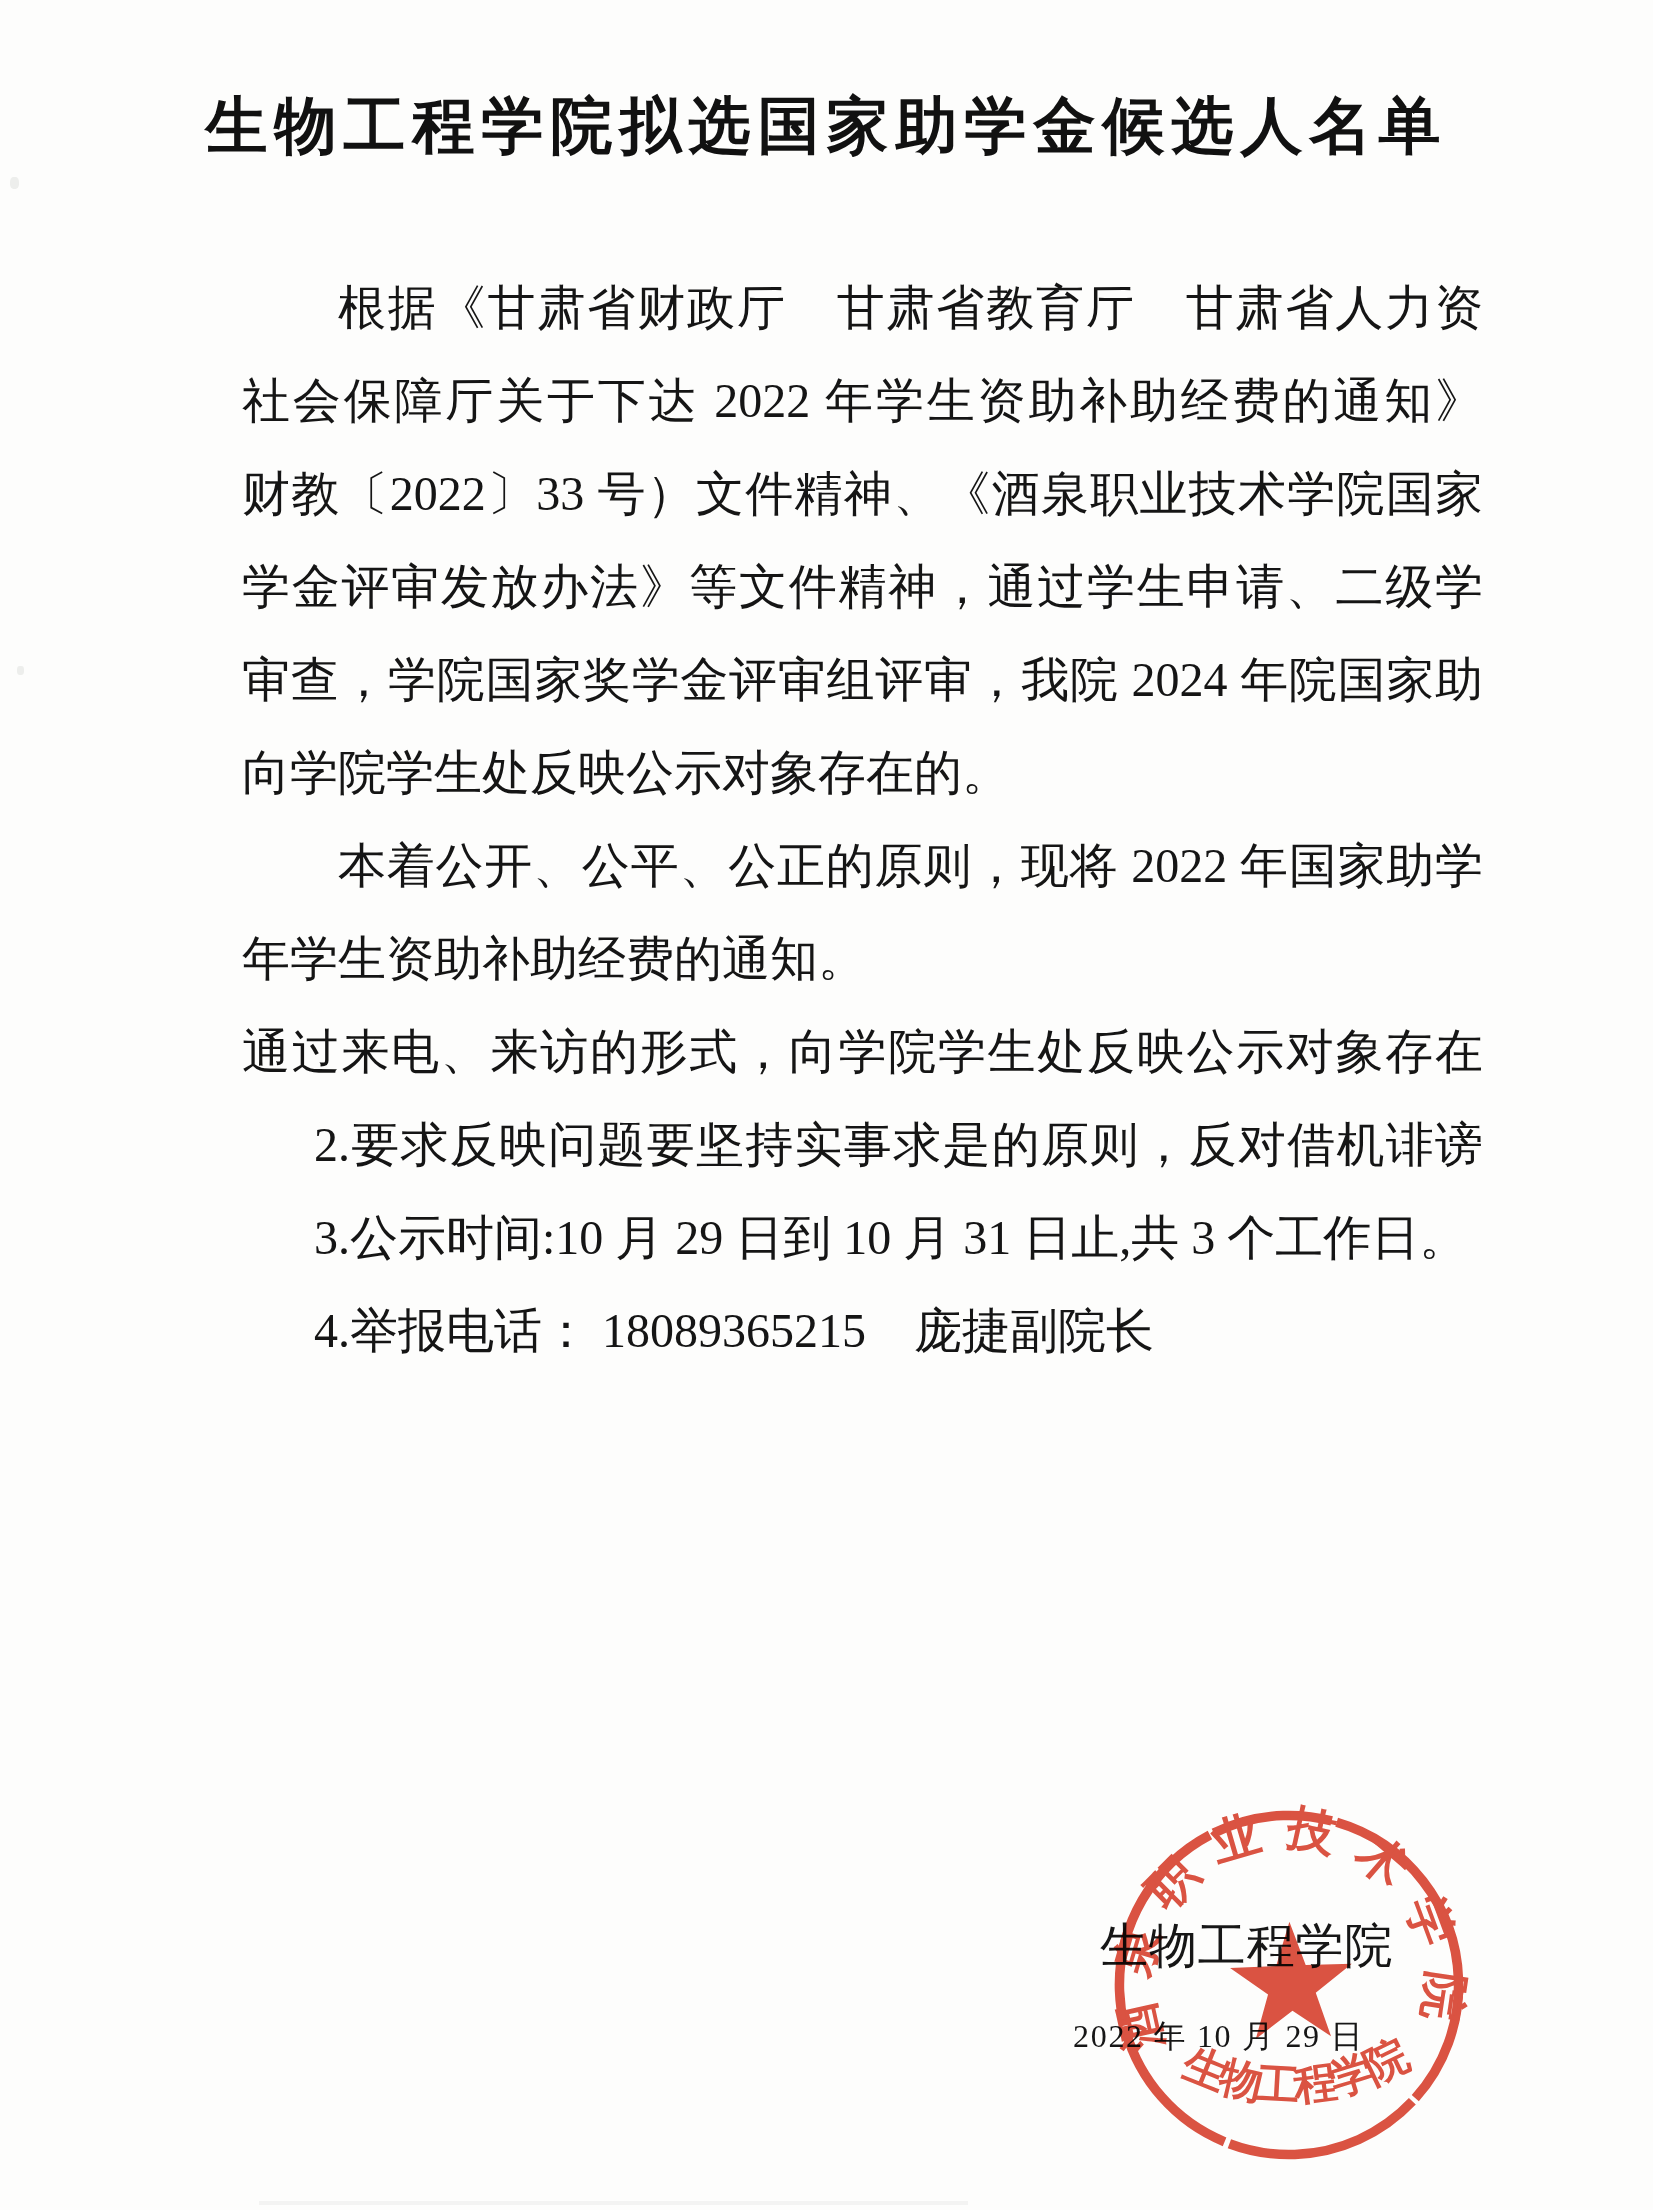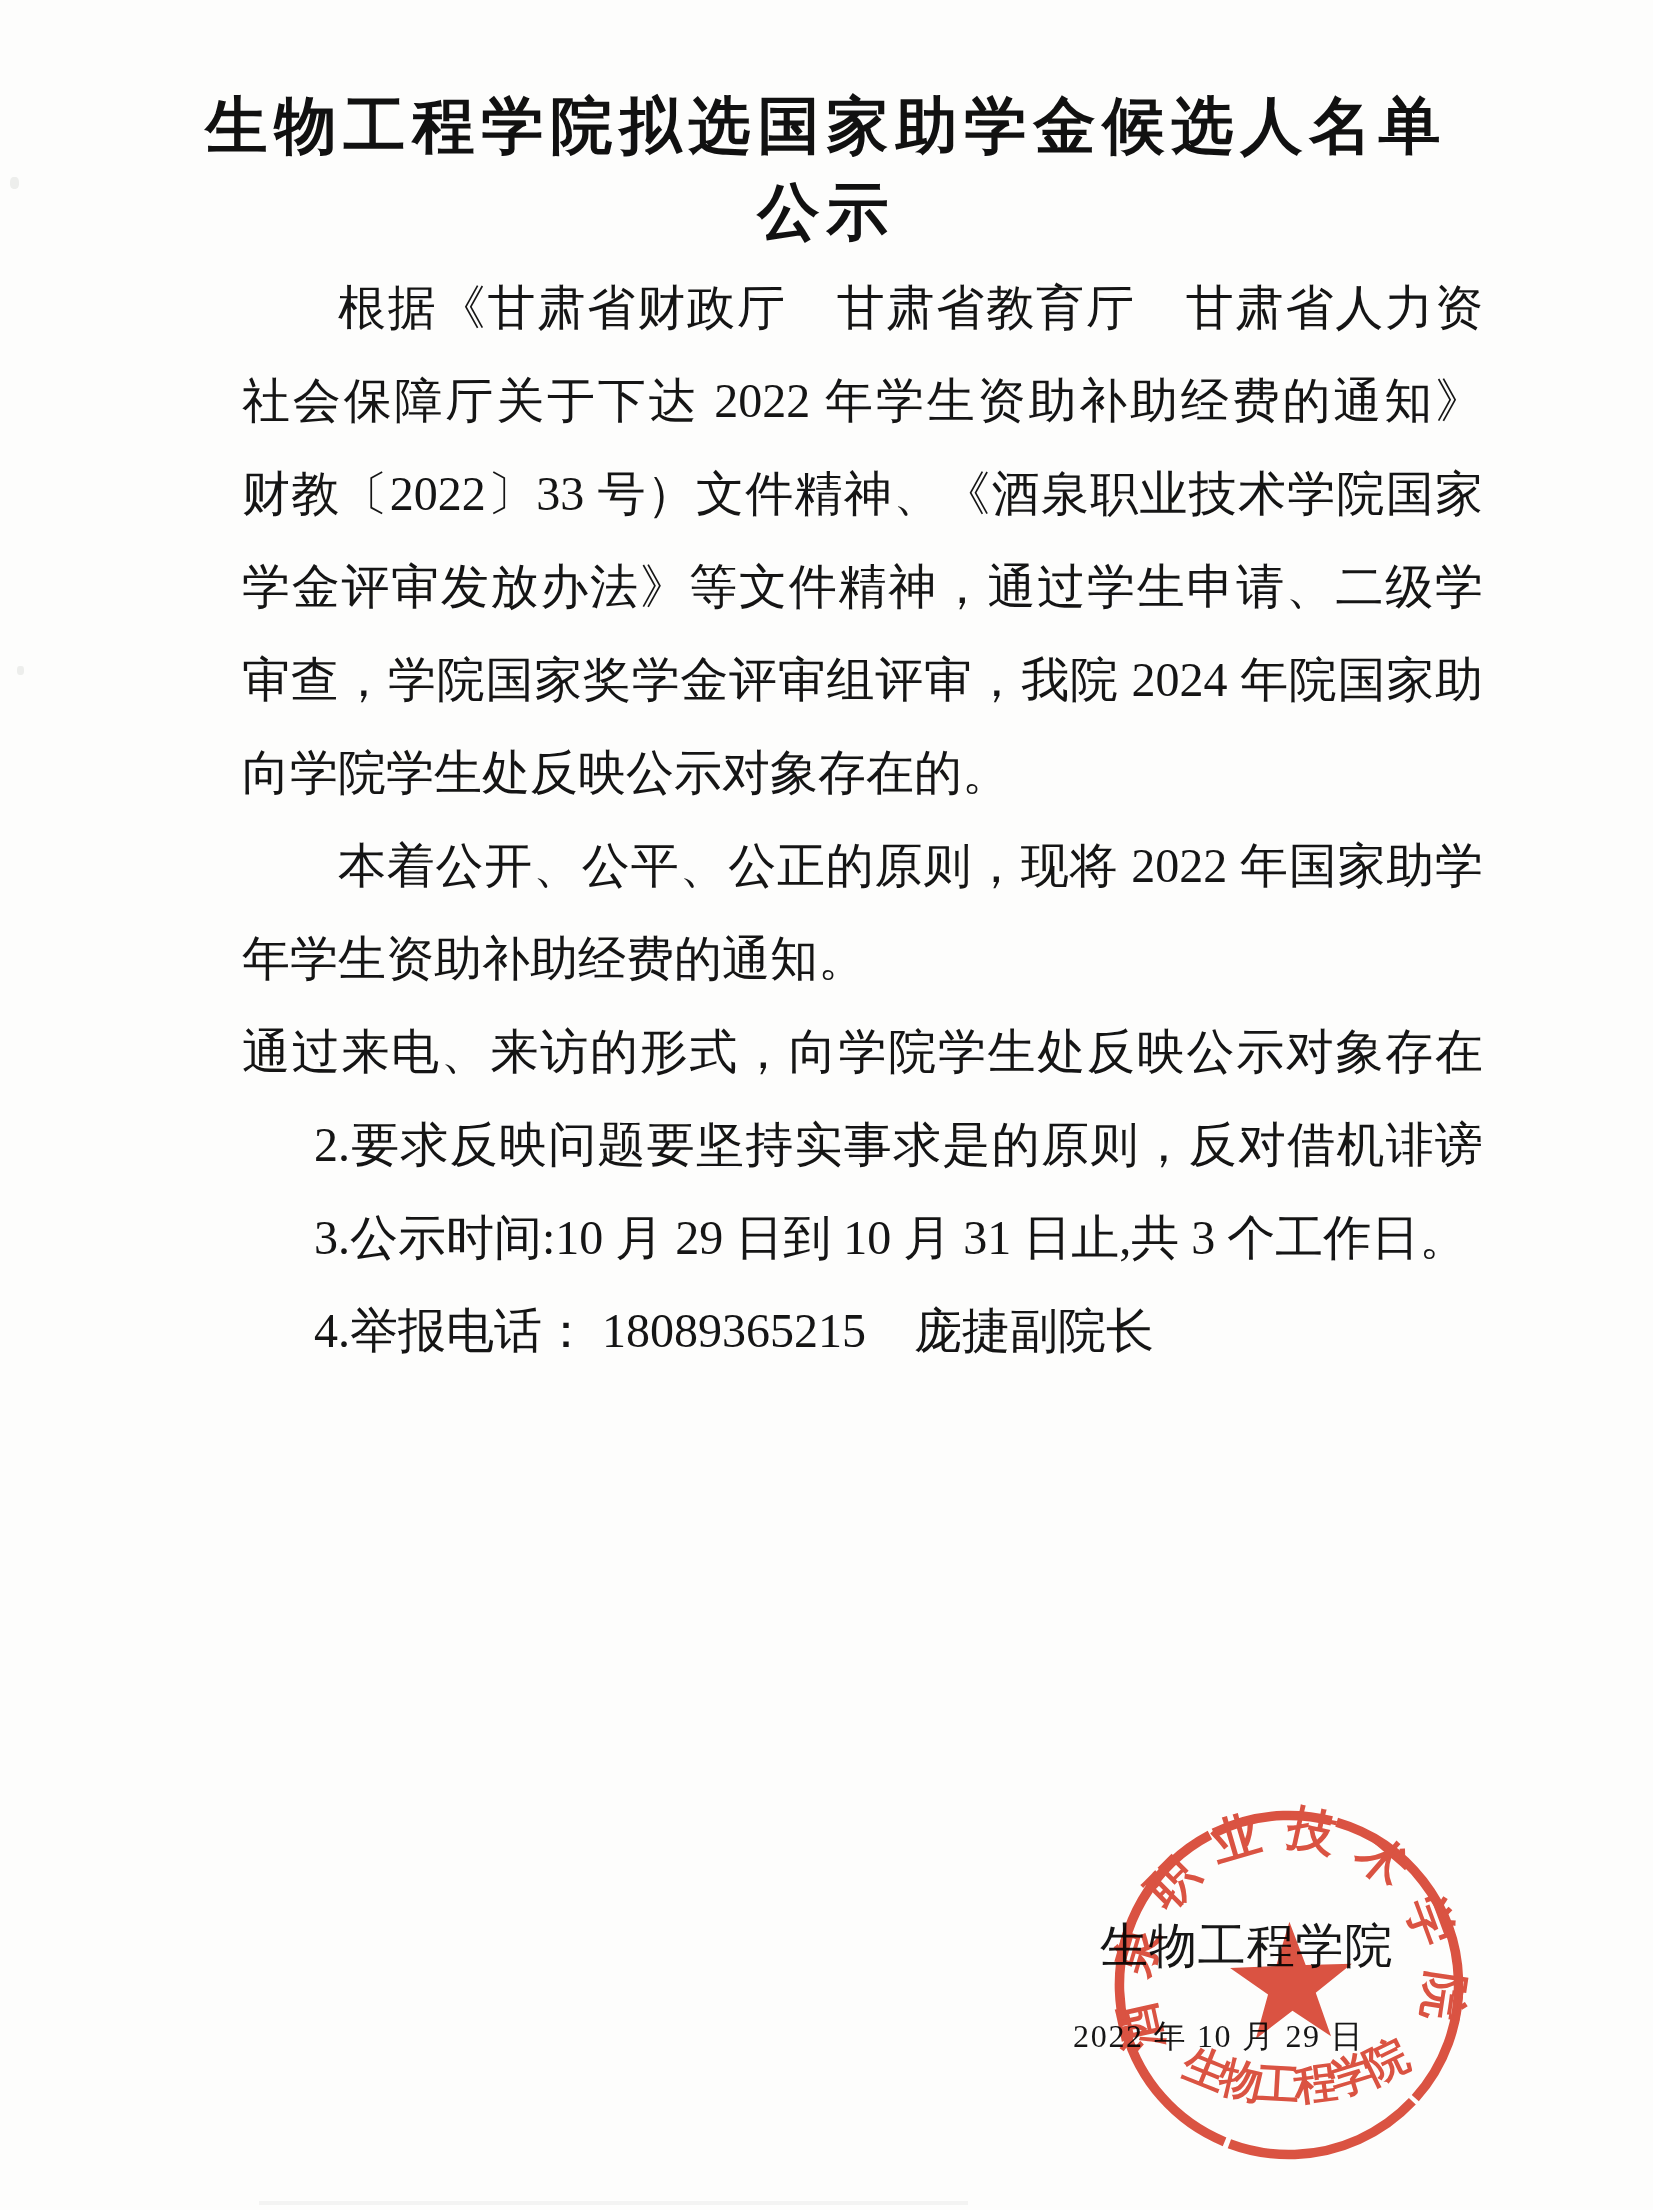--- a/index.html
+++ b/index.html
@@ -57,21 +57,20 @@
     background:rgba(120,130,125,0.12);border-radius:40%;
   }
 </style>
 </head>
 <body>
 
 <div class="page">
 
   <div class="title">
     <div>生物工程学院拟选国家助学金候选人名单</div>
-    <div>公示</div>
   </div>
 
   <div class="body-block">
     <div class="bl fill ind">根据《甘肃省财政厅　甘肃省教育厅　甘肃省人力资源和</div>
     <div class="bl fill">社会保障厅关于下达 2022 年学生资助补助经费的通知》（甘</div>
     <div class="bl fill">财教〔2022〕33 号）文件精神、《酒泉职业技术学院国家助</div>
     <div class="bl fill">学金评审发放办法》等文件精神，通过学生申请、二级学院</div>
     <div class="bl fill">审查，学院国家奖学金评审组评审，我院 2024 年院国家助</div>
     <div class="bl">向学院学生处反映公示对象存在的。</div>
     <div class="bl fill ind">本着公开、公平、公正的原则，现将 2022 年国家助学</div>

